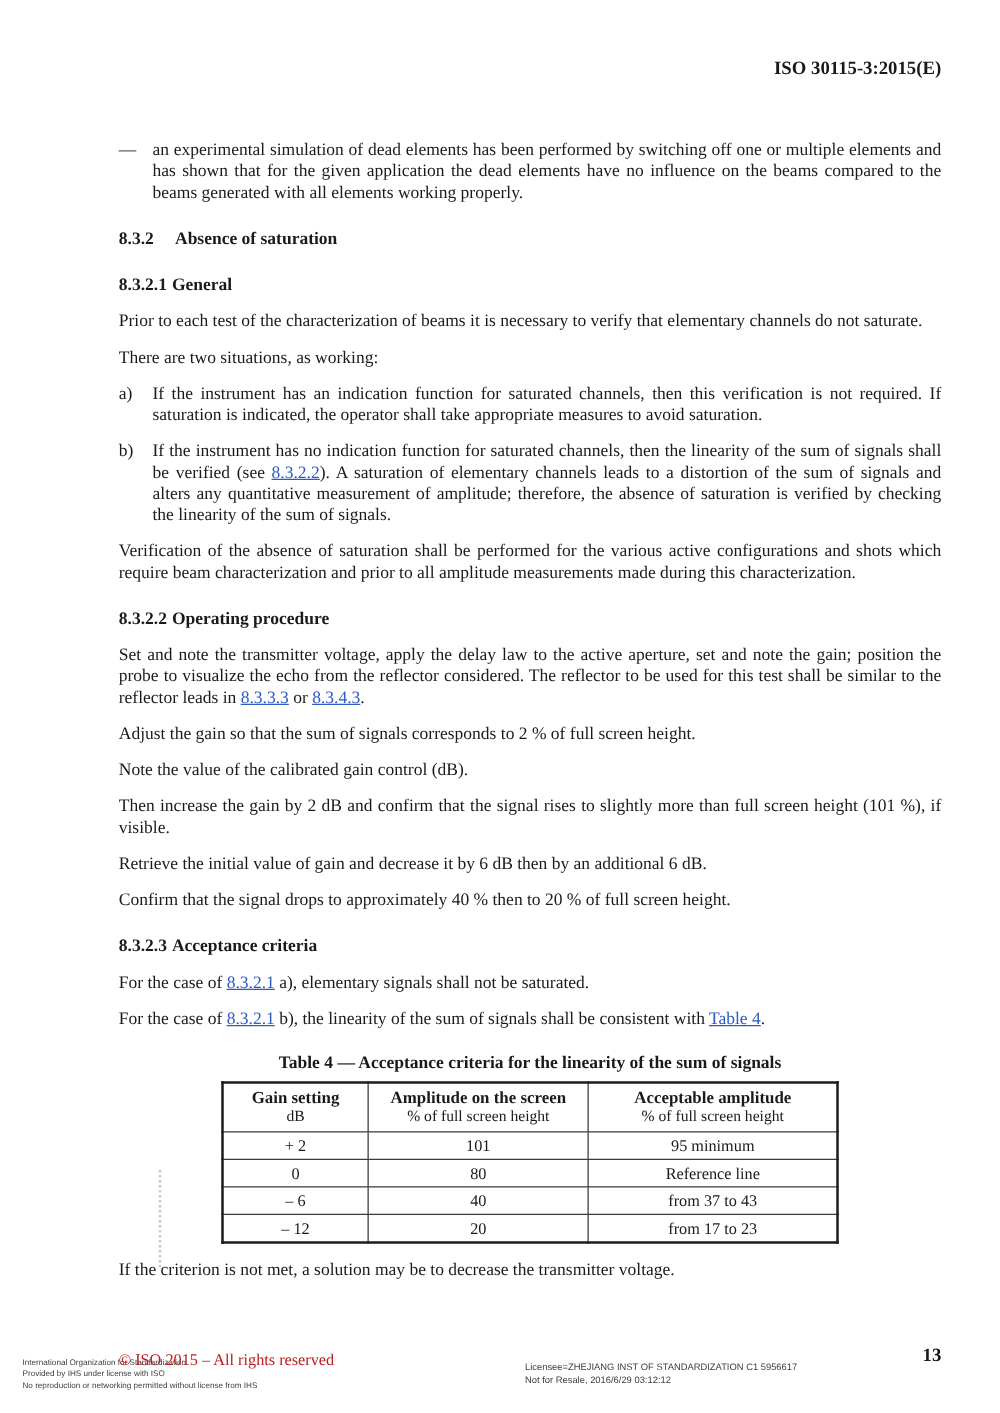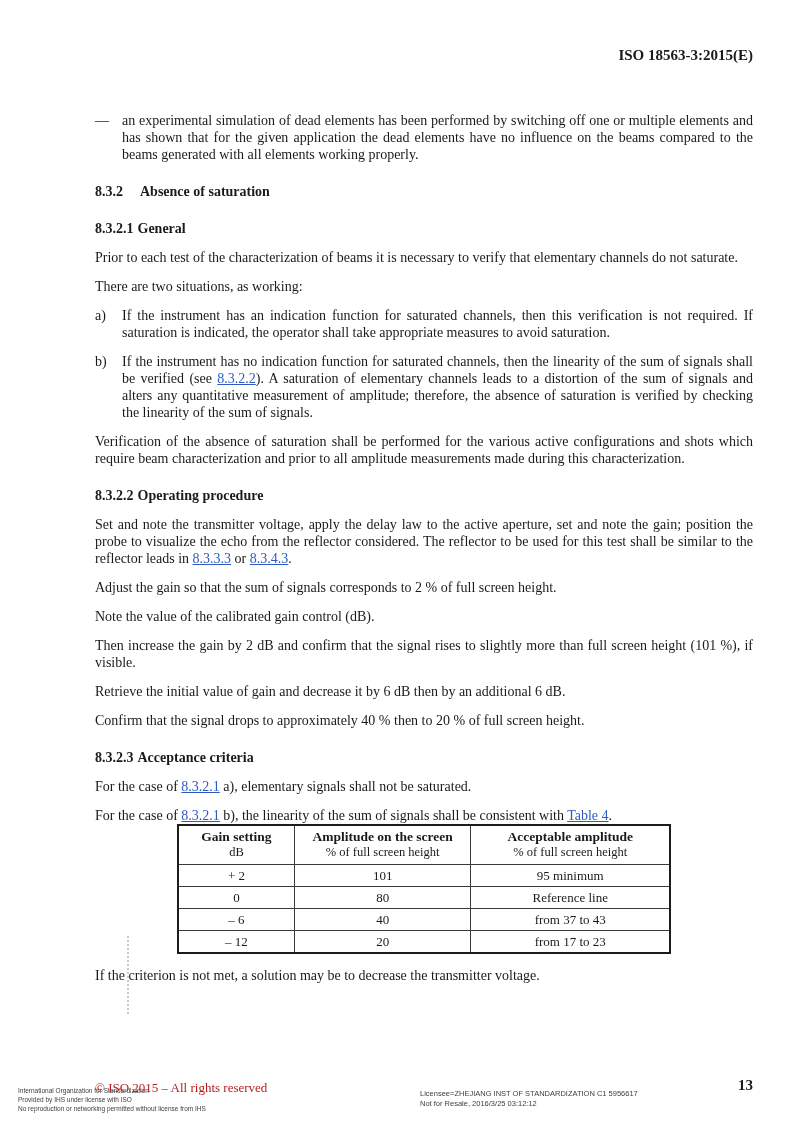--- a/index.html
+++ b/index.html
@@ -109,21 +109,21 @@
   .footer .page-num {
     position: absolute; right: 47px; top: 2px;
     font-size: 15px; font-weight: bold;
   }
 </style>
 </head>
 <body>
 
 <div class="page">
 
-  <div class="doc-ref">ISO 18563-3:2015(E)</div>
+  <div class="doc-ref">ISO 30115-3:2015(E)</div>
 
   <div class="li">
     <span class="marker">—</span>
     <span class="item-text">an experimental simulation of dead elements has been performed by switching off one or multiple elements and has shown that for the given application the dead elements have no influence on the beams compared to the beams generated with all elements working properly.</span>
   </div>
 
   <h2 class="sec"><span class="sec-num">8.3.2</span><span class="sec-title">Absence of saturation</span></h2>
 
   <h3 class="sec mt-md"><span class="sec-num">8.3.2.1</span><span class="sec-title">General</span></h3>
 
@@ -156,20 +156,21 @@
   <p class="body">Retrieve the initial value of gain and decrease it by 6 dB then by an additional 6 dB.</p>
 
   <p class="body mt-sm">Confirm that the signal drops to approximately 40 % then to 20 % of full screen height.</p>
 
   <h3 class="sec mt-lg"><span class="sec-num">8.3.2.3</span><span class="sec-title">Acceptance criteria</span></h3>
 
   <p class="body"><span>For the case of </span><a class="xref">8.3.2.1</a><span> a), elementary signals shall not be saturated.</span></p>
 
   <p class="body"><span>For the case of </span><a class="xref">8.3.2.1</a><span> b), the linearity of the sum of signals shall be consistent with </span><a class="xref">Table 4</a><span>.</span></p>
 
+  <div class="table-caption">Table 4 — Acceptance criteria for the linearity of the sum of signals</div>
 
   <table class="t4">
     <thead>
       <tr>
         <th class="col-gain">
           <span class="h1">Gain setting</span>
           <span class="h2">dB</span>
         </th>
         <th class="col-amp">
           <span class="h1">Amplitude on the screen</span>
@@ -213,16 +214,16 @@
 
 <div class="footer">
   <div class="tiny-left">
     <div>International Organization for Standardization</div>
     <div>Provided by IHS under license with ISO</div>
     <div>No reproduction or networking permitted without license from IHS</div>
   </div>
   <div class="copyright">© ISO 2015 – All rights reserved</div>
   <div class="license">
     <div>Licensee=ZHEJIANG INST OF STANDARDIZATION C1 5956617</div>
-    <div>Not for Resale, 2016/3/25 03:12:12</div>
+    <div>Not for Resale, 2016/6/29 03:12:12</div>
   </div>
   <div class="page-num">13</div>
 </div>
 
 </body></html>

